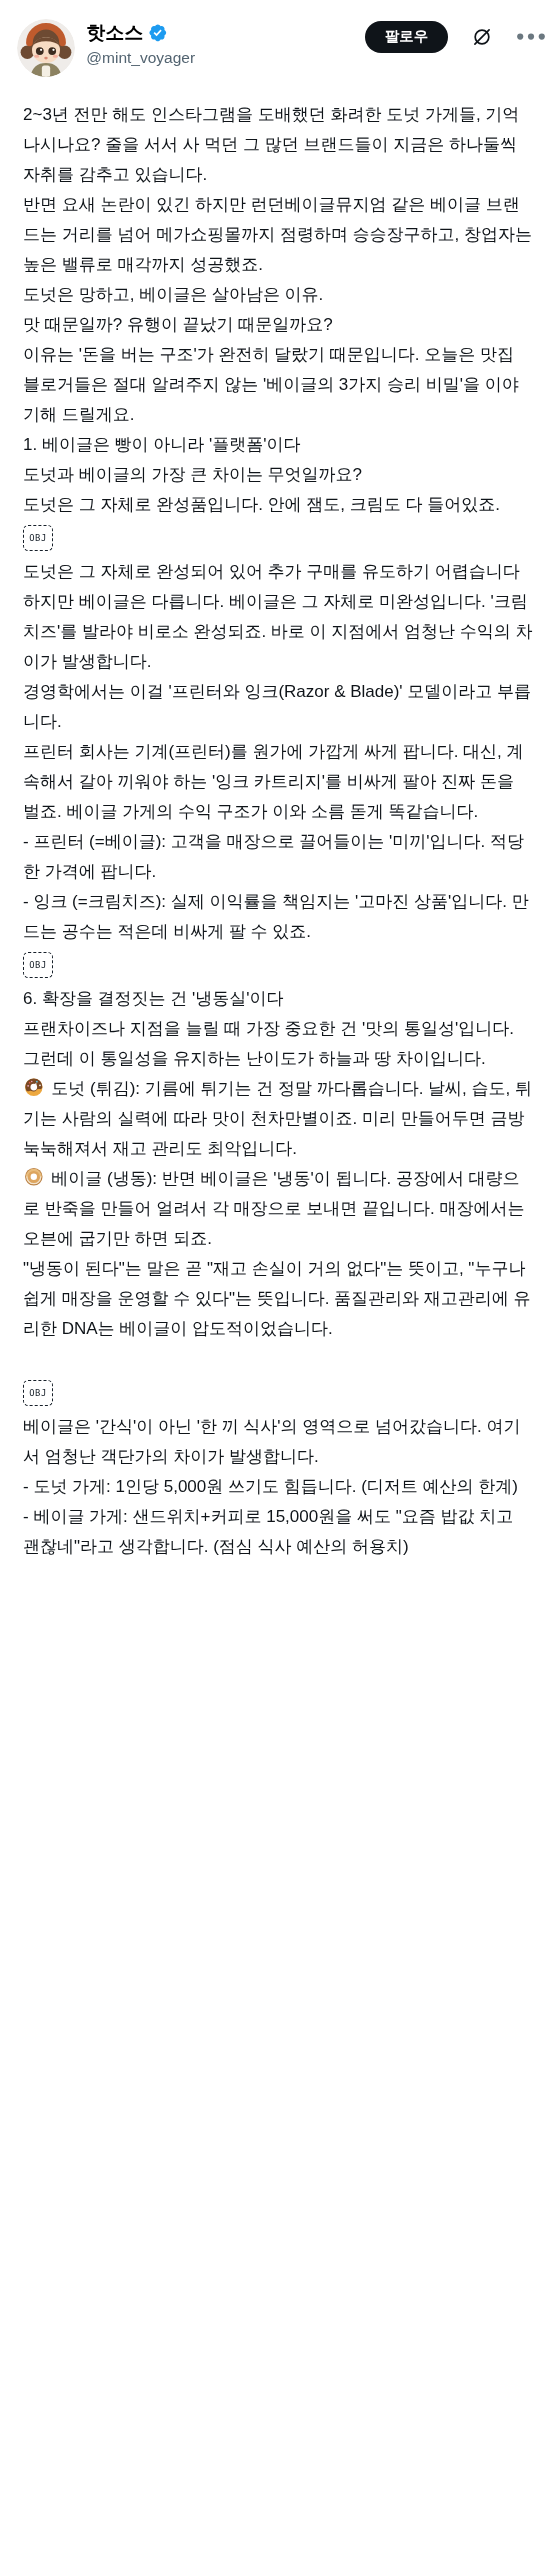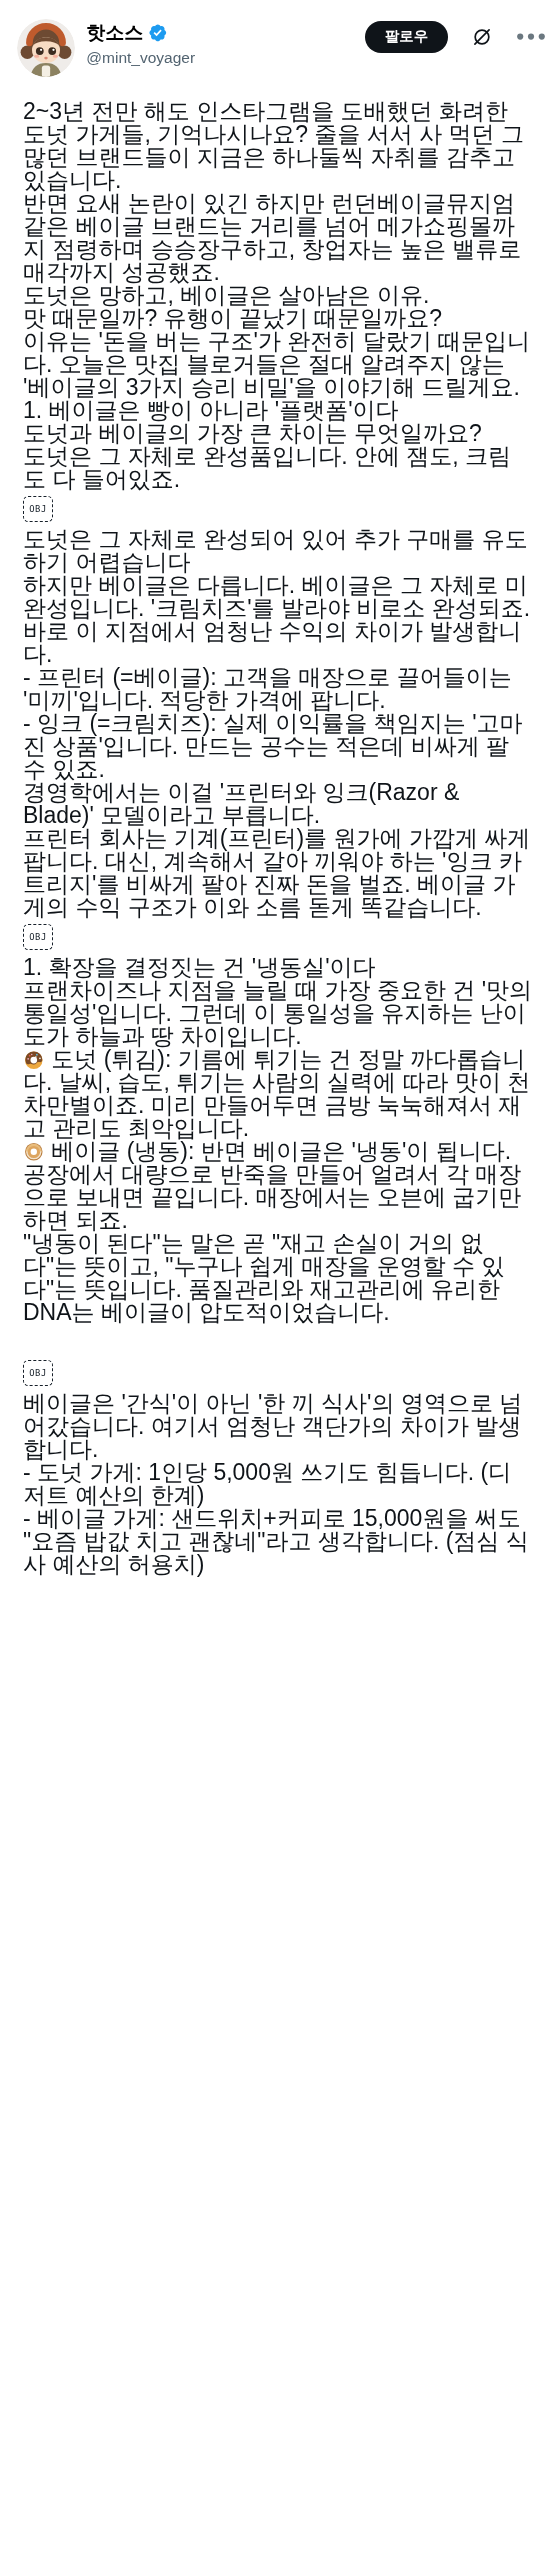--- a/index.html
+++ b/index.html
@@ -27,21 +27,21 @@
   .follow-btn {
     background:#0f1419; color:#ffffff; border:none; border-radius:16.5px;
     height:32px; padding:0 19.6px; font-size:14.4px; font-weight:700;
     font-family:"Liberation Sans", sans-serif; cursor:pointer; display:flex; align-items:center;
   }
   .icon-btn { background:none; border:none; padding:0; cursor:pointer; display:flex; align-items:center; }
 
   
   .post { margin:23px 23px 0 23px; padding-bottom:13.4px; }
   .post p {
-    margin:0; font-size:23px; line-height:23px;
+    margin:0; font-size:17px; line-height:30px;
     white-space:pre-wrap; overflow-wrap:break-word;
   }
   .post p.gap { }
   .obj-line { margin:5.2px 0 6.2px 0; }
   .obj-line.gap { margin-top:36px; }
   .obj-box {
     display:inline-flex; align-items:center; justify-content:center;
     width:30px; height:26px; border:1.5px dashed #17202a; border-radius:5.2px;
     font-family:"DejaVu Sans Mono", monospace; font-size:8.8px; letter-spacing:0.5px;
     color:#17202a; box-sizing:border-box;
@@ -121,30 +121,30 @@
     <p class="gap">1. 베이글은 빵이 아니라 '플랫폼'이다
 도넛과 베이글의 가장 큰 차이는 무엇일까요?
 도넛은 그 자체로 완성품입니다. 안에 잼도, 크림도 다 들어있죠.</p>
 
     <div class="obj-line">
       <span class="obj-box">OBJ</span>
     </div>
 
     <p>도넛은 그 자체로 완성되어 있어 추가 구매를 유도하기 어렵습니다
 하지만 베이글은 다릅니다. 베이글은 그 자체로 미완성입니다. '크림치즈'를 발라야 비로소 완성되죠. 바로 이 지점에서 엄청난 수익의 차이가 발생합니다.</p>
+    <p class="gap">경영학에서는 이걸 '프린터와 잉크(Razor &amp; Blade)' 모델이라고 부릅니다.
+프린터 회사는 기계(프린터)를 원가에 가깝게 싸게 팝니다. 대신, 계속해서 갈아 끼워야 하는 '잉크 카트리지'를 비싸게 팔아 진짜 돈을 벌죠. 베이글 가게의 수익 구조가 이와 소름 돋게 똑같습니다.</p>
     <p class="gap">- 프린터 (=베이글): 고객을 매장으로 끌어들이는 '미끼'입니다. 적당한 가격에 팝니다.
 - 잉크 (=크림치즈): 실제 이익률을 책임지는 '고마진 상품'입니다. 만드는 공수는 적은데 비싸게 팔 수 있죠.</p>
-    <p class="gap">경영학에서는 이걸 '프린터와 잉크(Razor &amp; Blade)' 모델이라고 부릅니다.
-프린터 회사는 기계(프린터)를 원가에 가깝게 싸게 팝니다. 대신, 계속해서 갈아 끼워야 하는 '잉크 카트리지'를 비싸게 팔아 진짜 돈을 벌죠. 베이글 가게의 수익 구조가 이와 소름 돋게 똑같습니다.</p>
 
     <div class="obj-line">
       <span class="obj-box">OBJ</span>
     </div>
 
-    <p class="gap">1. 확장을 결정짓는 건 '냉동실'이다
+    <p class="gap">6. 확장을 결정짓는 건 '냉동실'이다
 프랜차이즈나 지점을 늘릴 때 가장 중요한 건 '맛의 통일성'입니다. 그런데 이 통일성을 유지하는 난이도가 하늘과 땅 차이입니다.</p>
 
     <p><svg class="emoji-icon" viewBox="0 0 42 42">
           <circle cx="21" cy="22" r="17" fill="#eda83f"></circle>
           <path d="M4.5 20 a16.5 15 0 0 1 33 0 q0 6.5 -5.5 5.5 q-4 -1 -6 2 q-3 4 -8 2 q-4 -2 -7 0 q-6 2 -6.5 -9.5 z" fill="#7a4a25"></path>
           <circle cx="21" cy="21.5" r="6.5" fill="#ffffff"></circle>
           <circle cx="13" cy="13" r="1.7" fill="#e5533c"></circle>
           <circle cx="27" cy="11" r="1.7" fill="#5ec6e8"></circle>
           <circle cx="33" cy="18" r="1.7" fill="#f5f2ea"></circle>
           <circle cx="10" cy="19" r="1.7" fill="#f2a7c4"></circle>

